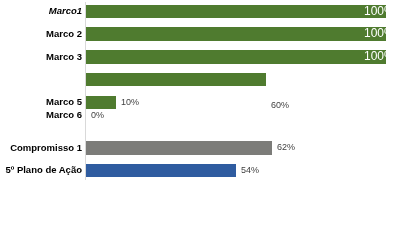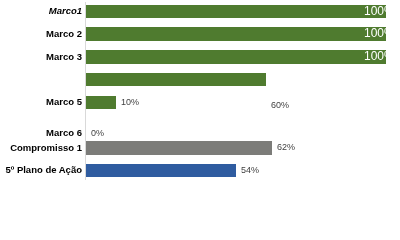--- a/index.html
+++ b/index.html
@@ -103,21 +103,21 @@
         </div>
         <div class="row" style="top: 68.25px; height: 22.75px;">
           <div class="bar green" style="left: 86px; width: 180px; background: rgb(79, 123, 47);"></div>
           <div class="val-outside" style="left: 271px; margin-top: 26px;">60%</div>
         </div>
         <div class="row" style="top: 91px; height: 22.75px;">
           <div class="cat-label" style="height: 22.75px; line-height: 22.75px;">Marco 5</div>
           <div class="bar green" style="left: 86px; width: 30px; background: rgb(79, 123, 47);"></div>
           <div class="val-outside" style="left: 121px;">10%</div>
         </div>
-        <div class="row" style="top: 122px; height: 22.75px;">
+        <div class="row" style="top: 104px; height: 22.75px;">
           <div class="cat-label" style="height: 22.75px; line-height: 22.75px;">Marco 6</div>
           <div class="val-outside" style="left: 91px;">0%</div>
         </div>
         <div class="row" style="top: 136.5px; height: 22.75px;">
           <div class="cat-label" style="height: 22.75px; line-height: 22.75px;">Compromisso 1</div>
           <div class="bar gray" style="left: 86px; width: 186px; background: rgb(124, 124, 121);"></div>
           <div class="val-outside" style="left: 277px;">62%</div>
         </div>
         <div class="row" style="top: 159.25px; height: 22.75px;">
           <div class="cat-label" style="height: 22.75px; line-height: 22.75px;">5º Plano de Ação</div>

